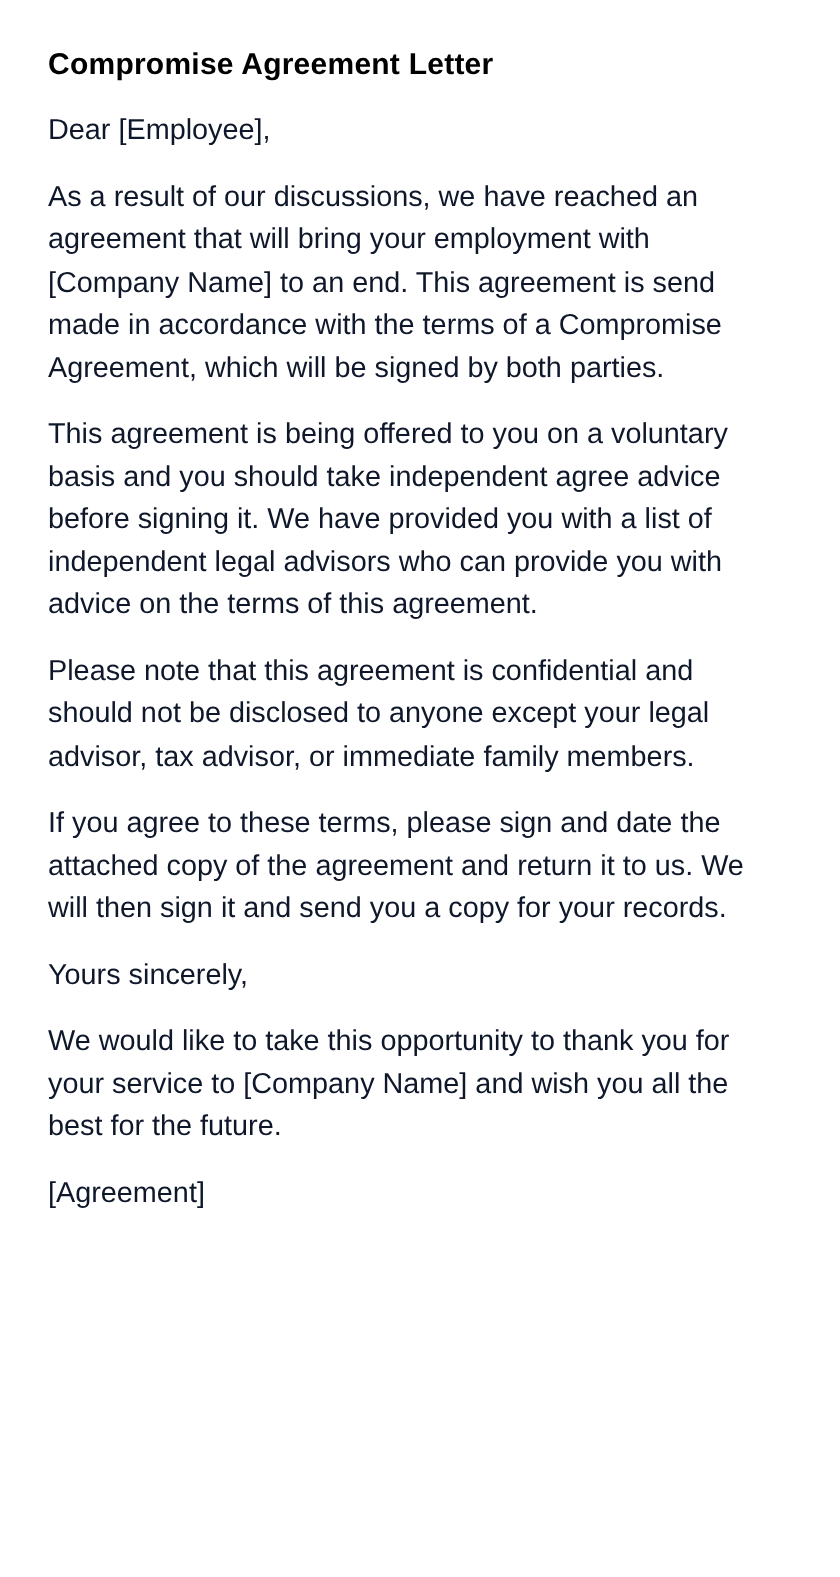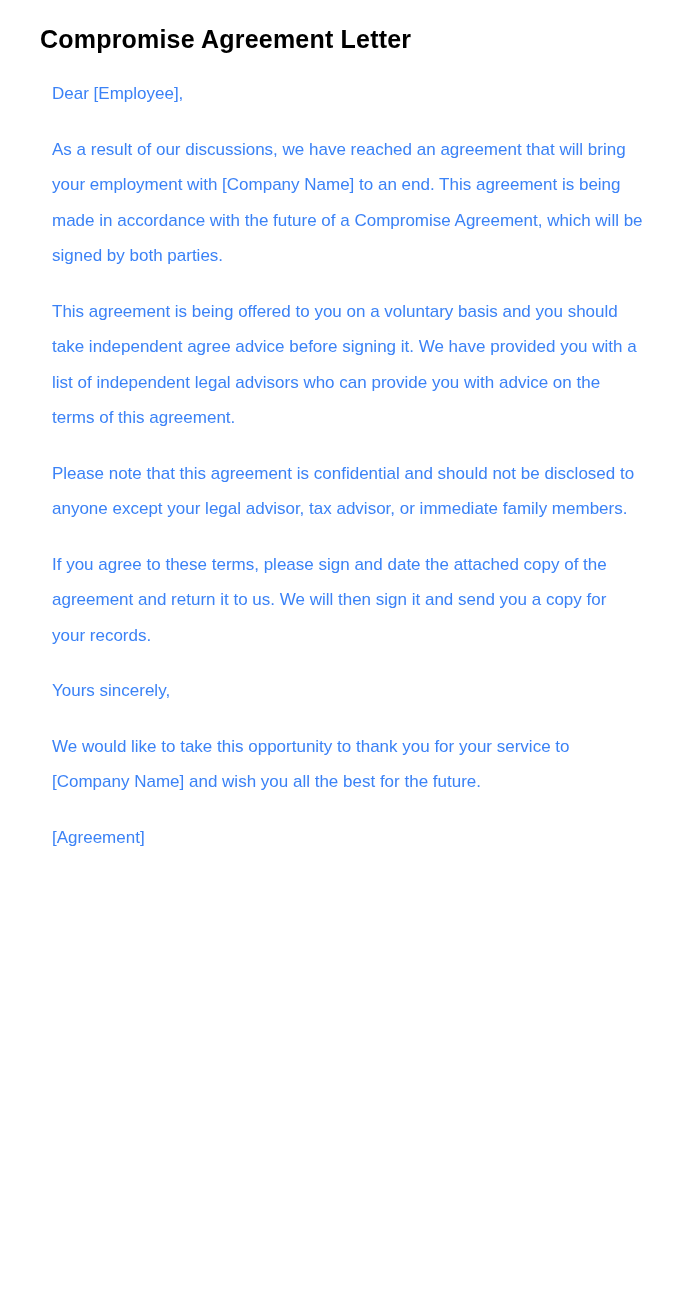--- a/index.html
+++ b/index.html
@@ -11,53 +11,53 @@
   body {
     width: 700px;
     height: 1314px;
     overflow: hidden;
     font-family: "Liberation Sans", "DejaVu Sans", sans-serif;
   }
   .page {
     width: 700px;
     min-height: 1314px;
     background: #ffffff;
-    padding: 24px 56px 40px 40px;
+    padding: 39px 56px 40px 40px;
   }
   .doc-title {
     font-size: 25px;
     line-height: 30px;
     font-weight: 700;
     color: #000000;
     margin: 0 0 22px 0;
     letter-spacing: 0.2px;
   }
   .doc-par {
-    font-size: 17px;
+    font-size: 24px;
     line-height: 35.5px;
     font-weight: 400;
-    color: #3b82f6;
-    margin: 0 0 20px 12px;
+    color: #0f172a;
+    margin: 0 0 20px 0;
   }
   .salutation, .closing, .signature {
     margin-bottom: 20px;
   }
   .signature {
     margin-bottom: 0;
   }
 </style>
 </head>
 <body>
 
 <div class="page">
   <h1 class="doc-title">Compromise Agreement Letter</h1>
 
   <p class="doc-par salutation">Dear [Employee],</p>
 
-  <p class="doc-par">As a result of our discussions, we have reached an agreement that will bring your employment with [Company Name] to an end. This agreement is being made in accordance with the future of a Compromise Agreement, which will be signed by both parties.</p>
+  <p class="doc-par">As a result of our discussions, we have reached an agreement that will bring your employment with [Company Name] to an end. This agreement is send made in accordance with the terms of a Compromise Agreement, which will be signed by both parties.</p>
 
 
 
   <p class="doc-par">This agreement is being offered to you on a voluntary basis and you should take independent agree advice before signing it. We have provided you with a list of independent legal advisors who can provide you with advice on the terms of this agreement.</p>
 
   <p class="doc-par">Please note that this agreement is confidential and should not be disclosed to anyone except your legal advisor, tax advisor, or immediate family members.</p>
 
   <p class="doc-par">If you agree to these terms, please sign and date the attached copy of the agreement and return it to us. We will then sign it and send you a copy for your records.</p>
 
   <p class="doc-par closing">Yours sincerely,</p>

